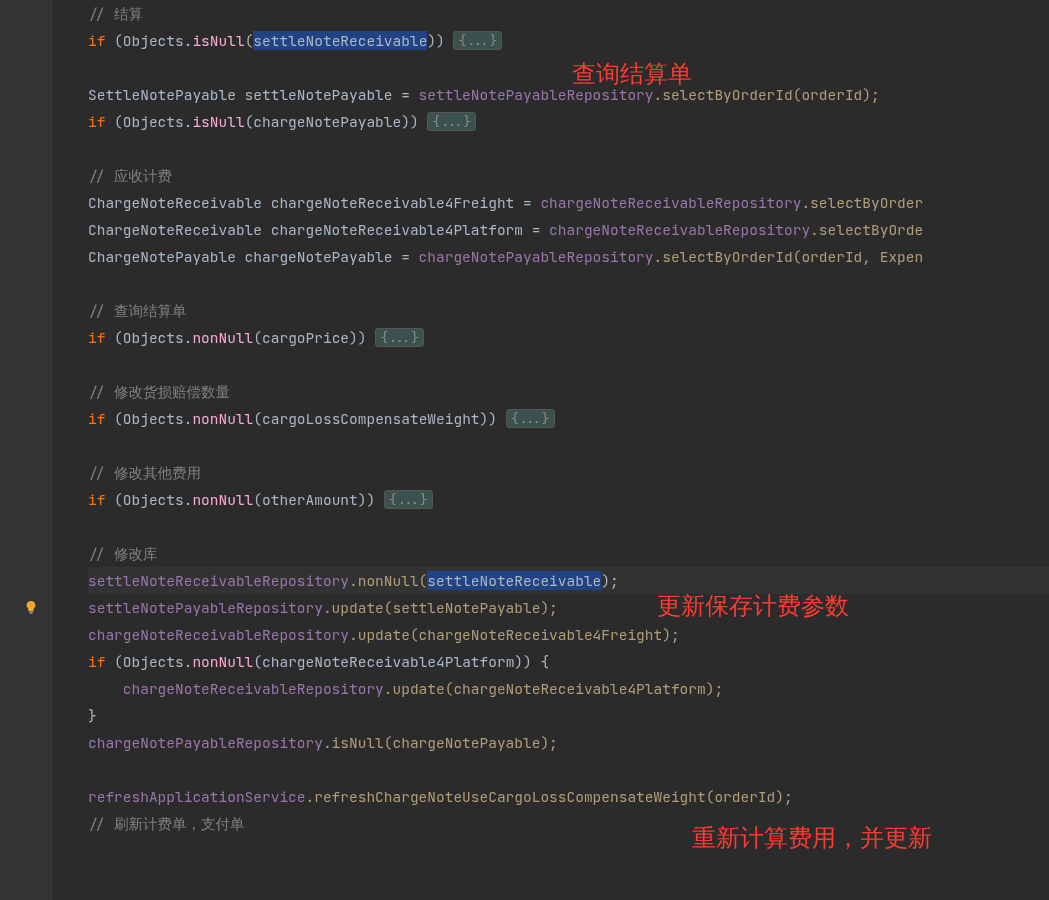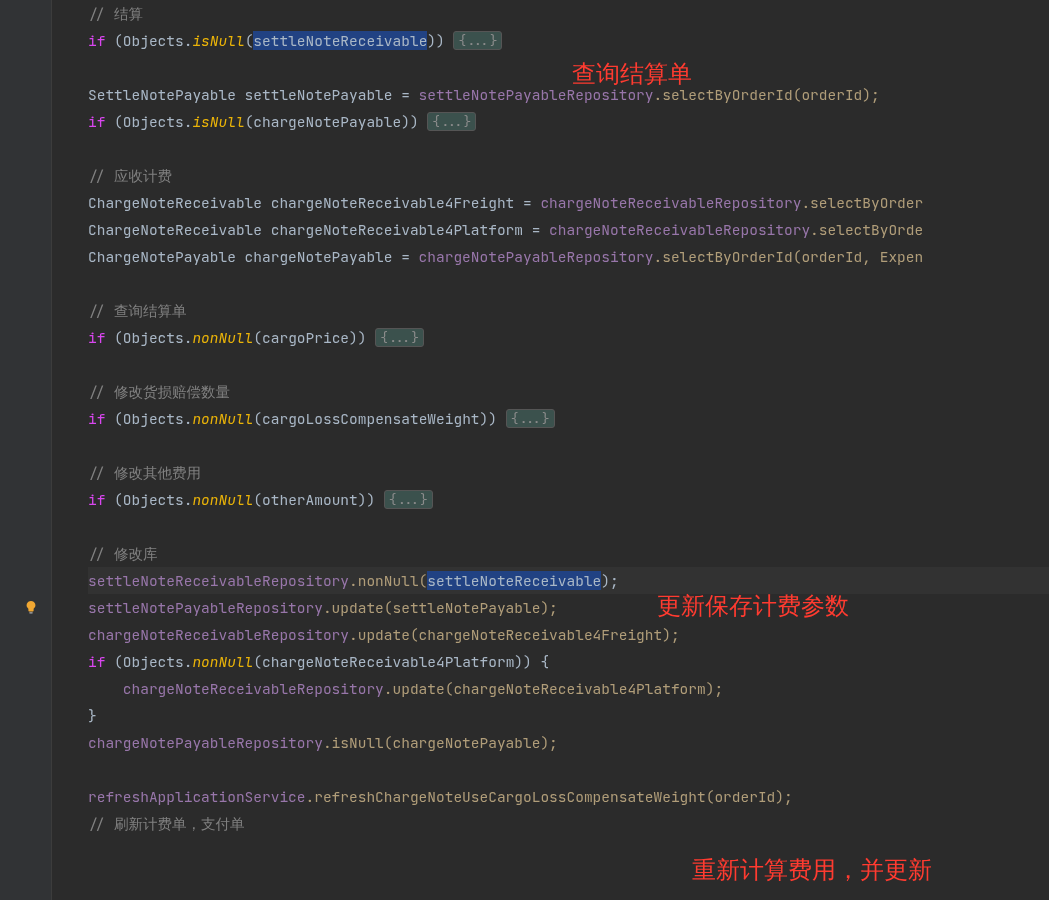--- a/index.html
+++ b/index.html
@@ -28,24 +28,24 @@
   position:relative;
   white-space:nowrap;
 }
 .line {
   height:27px;
   line-height:27px;
   white-space:pre;
 }
 .caret-line { background:#323232; }
 .tok-comment { color:#808080; }
-.tok-kw { color:#d946ef; }
+.tok-kw { color:#f97316; }
 .tok-type { color:#a9b7c6; }
 .tok-var { color:#a9b7c6; }
-.tok-static { color:#eab308; font-style:italic; }
+.tok-static { color:#f9a8d4; }
 .tok-field { color:#9876aa; }
 .tok-call { color:#b09d79; }
 .tok-op { color:#a9b7c6; }
 .fold-box {
   display:inline-block;
   background:#3b514d;
   border:1px solid #555;
   border-radius:3px;
   color:#8c8c8c;
   padding:0 4px;
@@ -137,15 +137,15 @@
     <div class="line"><span class="tok-field">chargeNotePayableRepository</span><span class="tok-call">.isNull(chargeNotePayable);</span></div>
 
     <div class="line"></div>
 
     <div class="line"><span class="tok-field">refreshApplicationService</span><span class="tok-call">.refreshChargeNoteUseCargoLossCompensateWeight(orderId);</span></div>
 
     <div class="line"><span class="tok-comment">// 刷新计费单，支付单</span></div>
 
     <div class="annotation" style="left:520px; top:58px;">查询结算单</div>
     <div class="annotation" style="left:605px; top:590px;">更新保存计费参数</div>
-    <div class="annotation" style="left:640px; top:854px;">重新计算费用，并更新</div>
+    <div class="annotation" style="left:640px; top:822px;">重新计算费用，并更新</div>
   </div>
 </div>
 
 </body></html>

